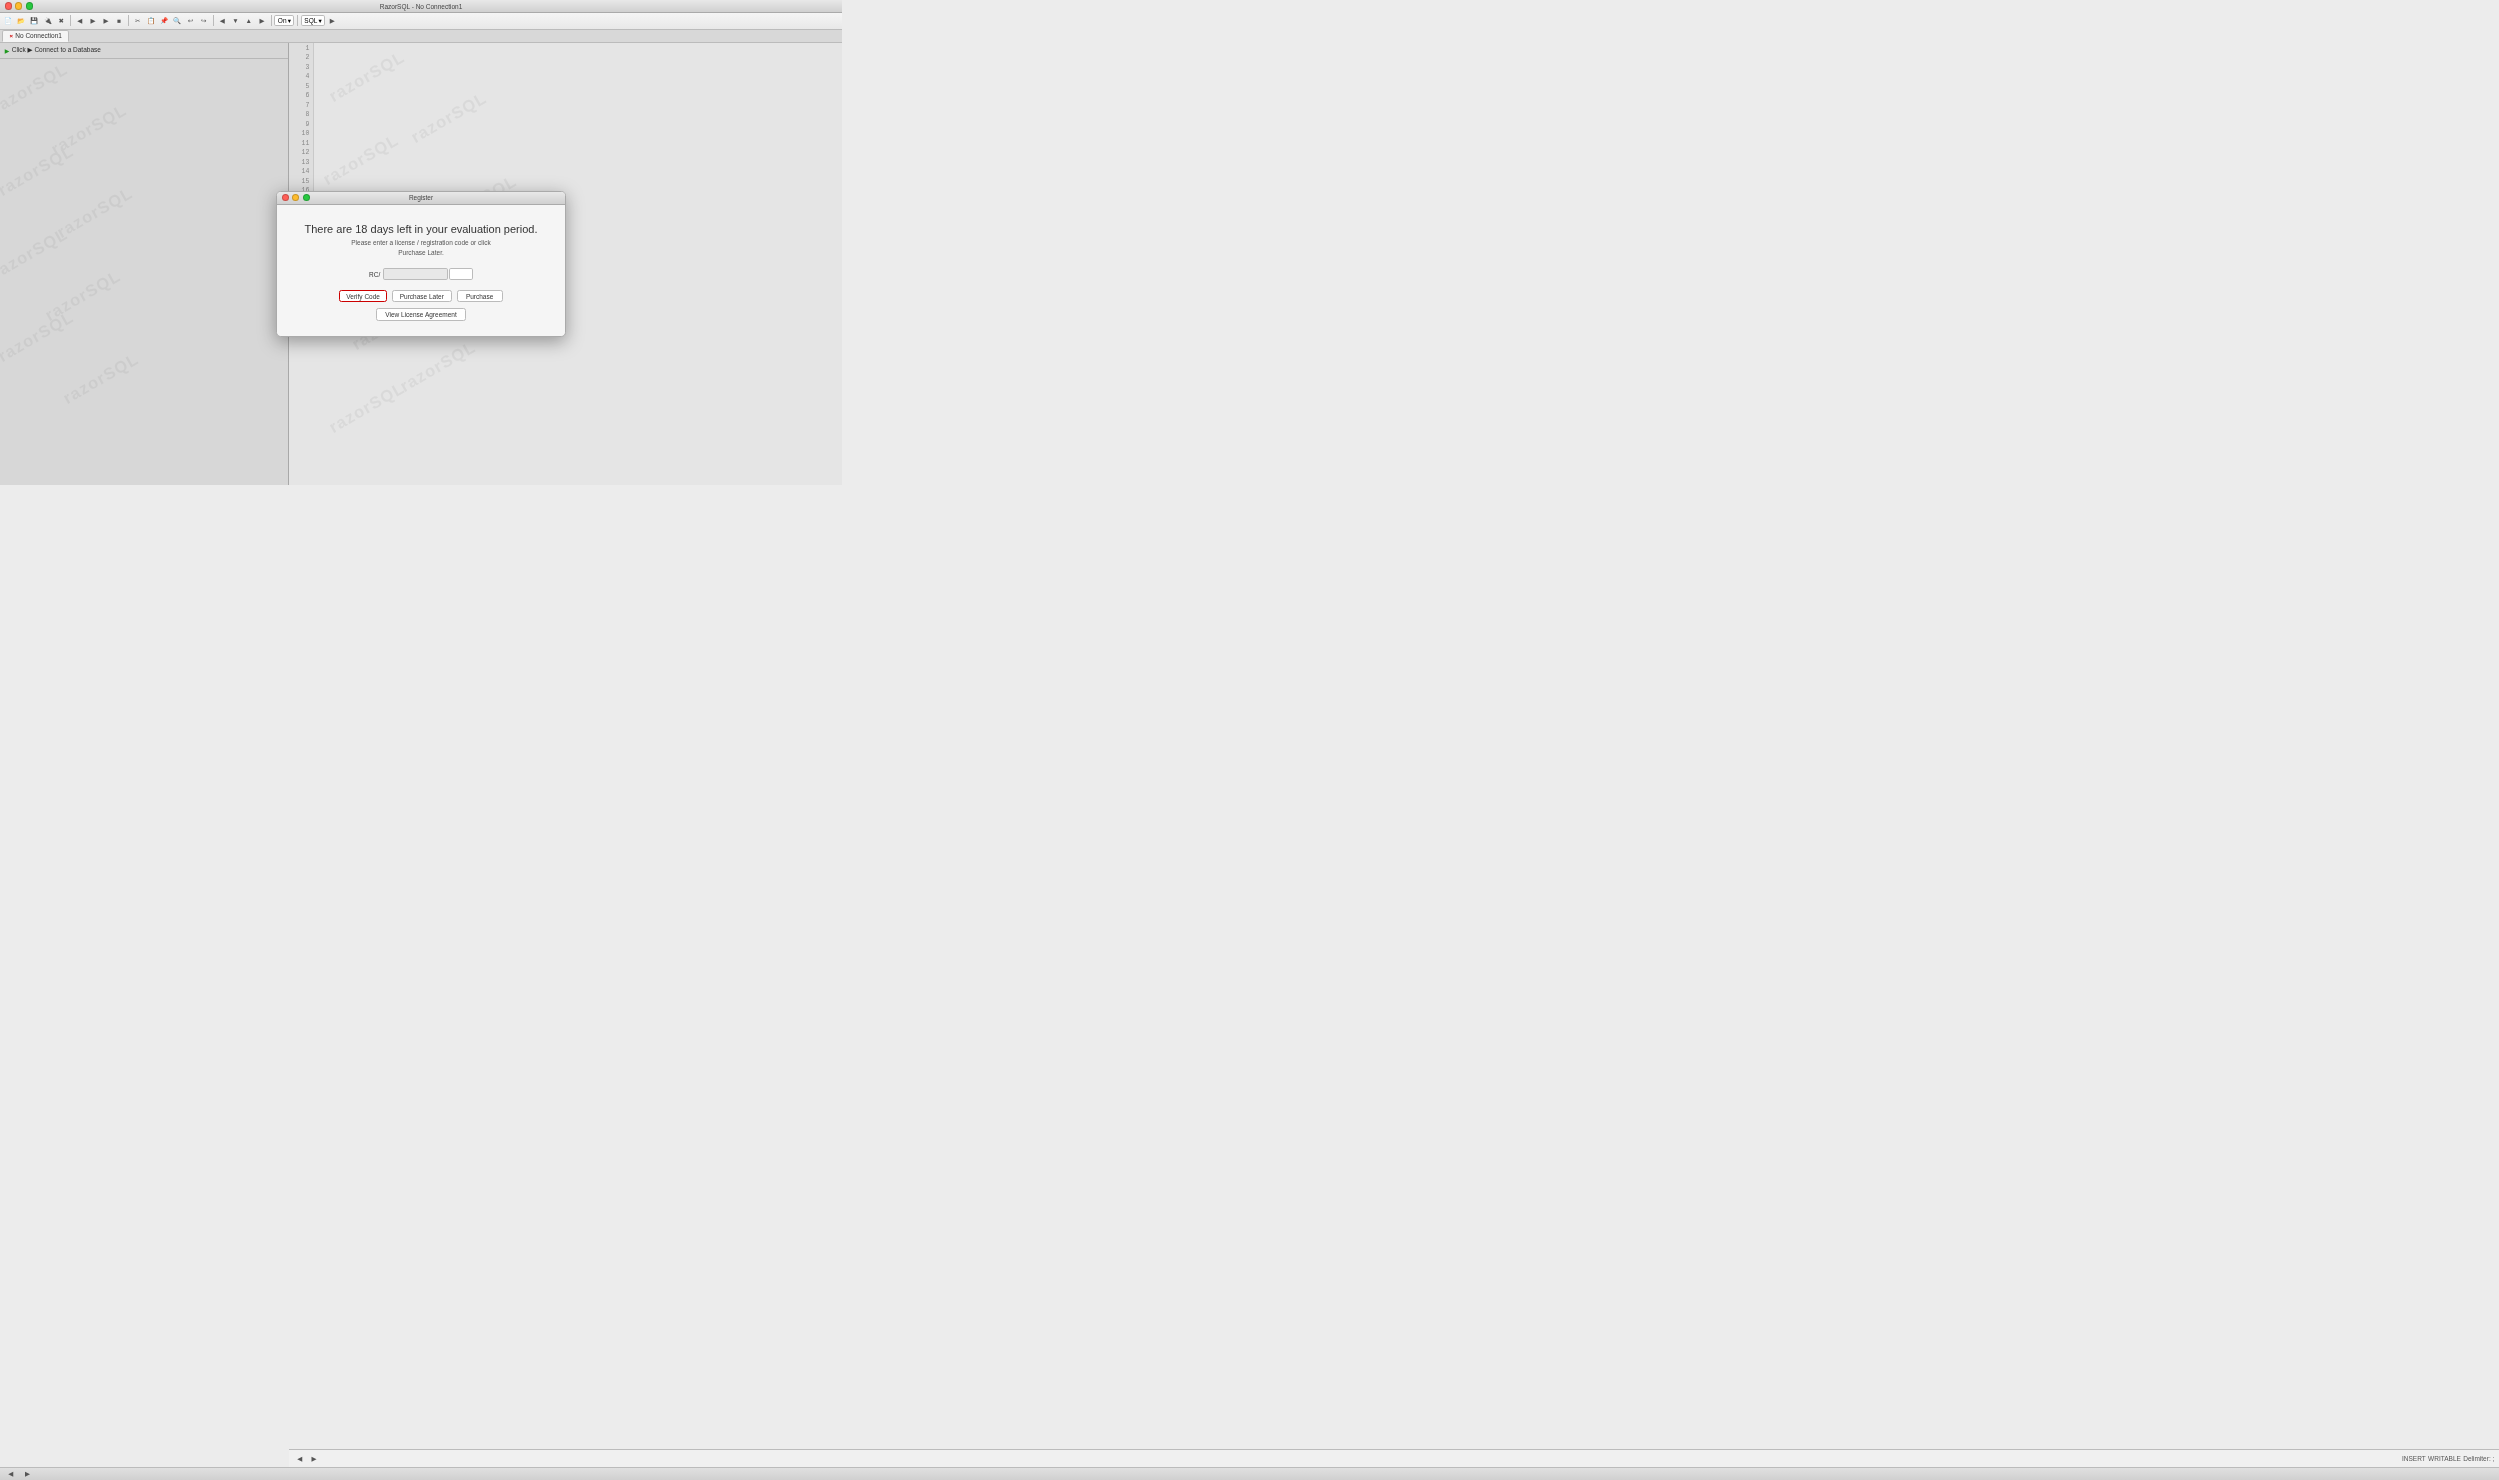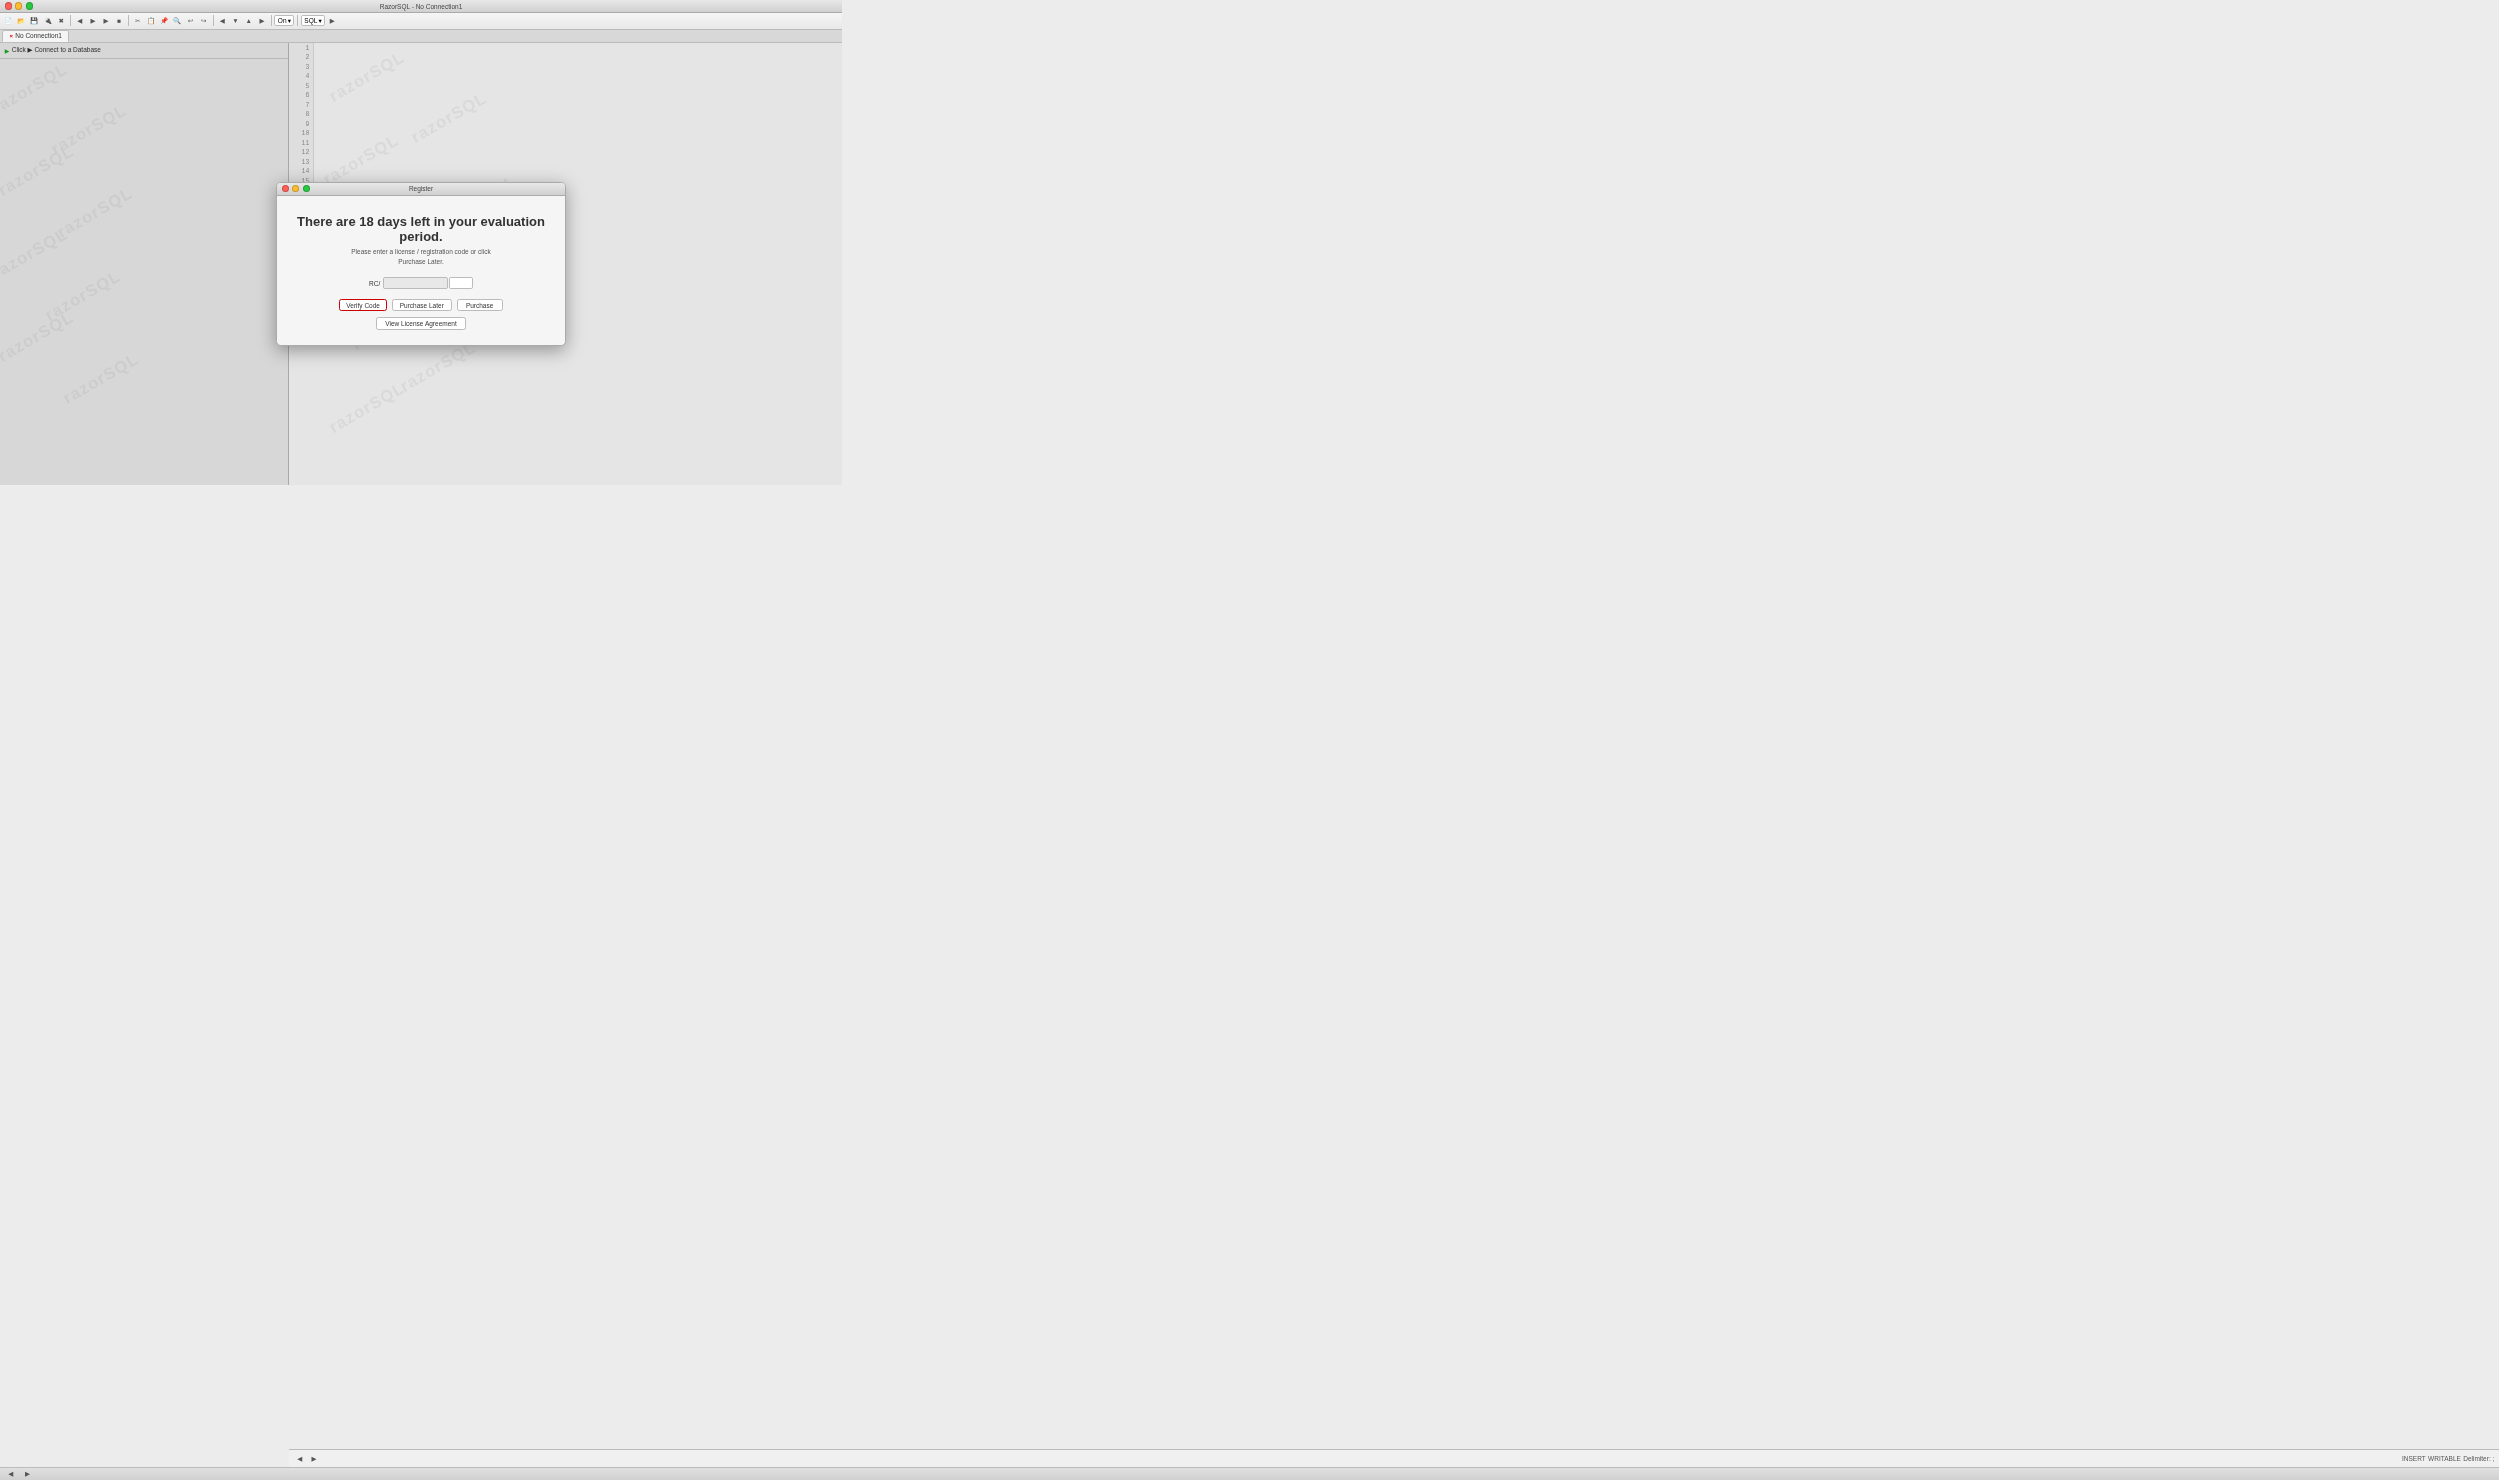--- a/index.html
+++ b/index.html
@@ -261,22 +261,22 @@
       color: #444;
       font-weight: 500;
     }
     .dialog-body {
       padding: 18px 18px 15px;
       display: flex;
       flex-direction: column;
       align-items: center;
     }
     .dialog-main-text {
-      font-size: 13px;
-      font-weight: 700;
+      font-size: 11px;
+      font-weight: 400;
       color: #333;
       margin-bottom: 3.6px;
       text-align: center;
     }
     .dialog-sub-text {
       font-size: 6.5px;
       color: #555;
       text-align: center;
       line-height: 1.5;
       margin-bottom: 10.7px;

